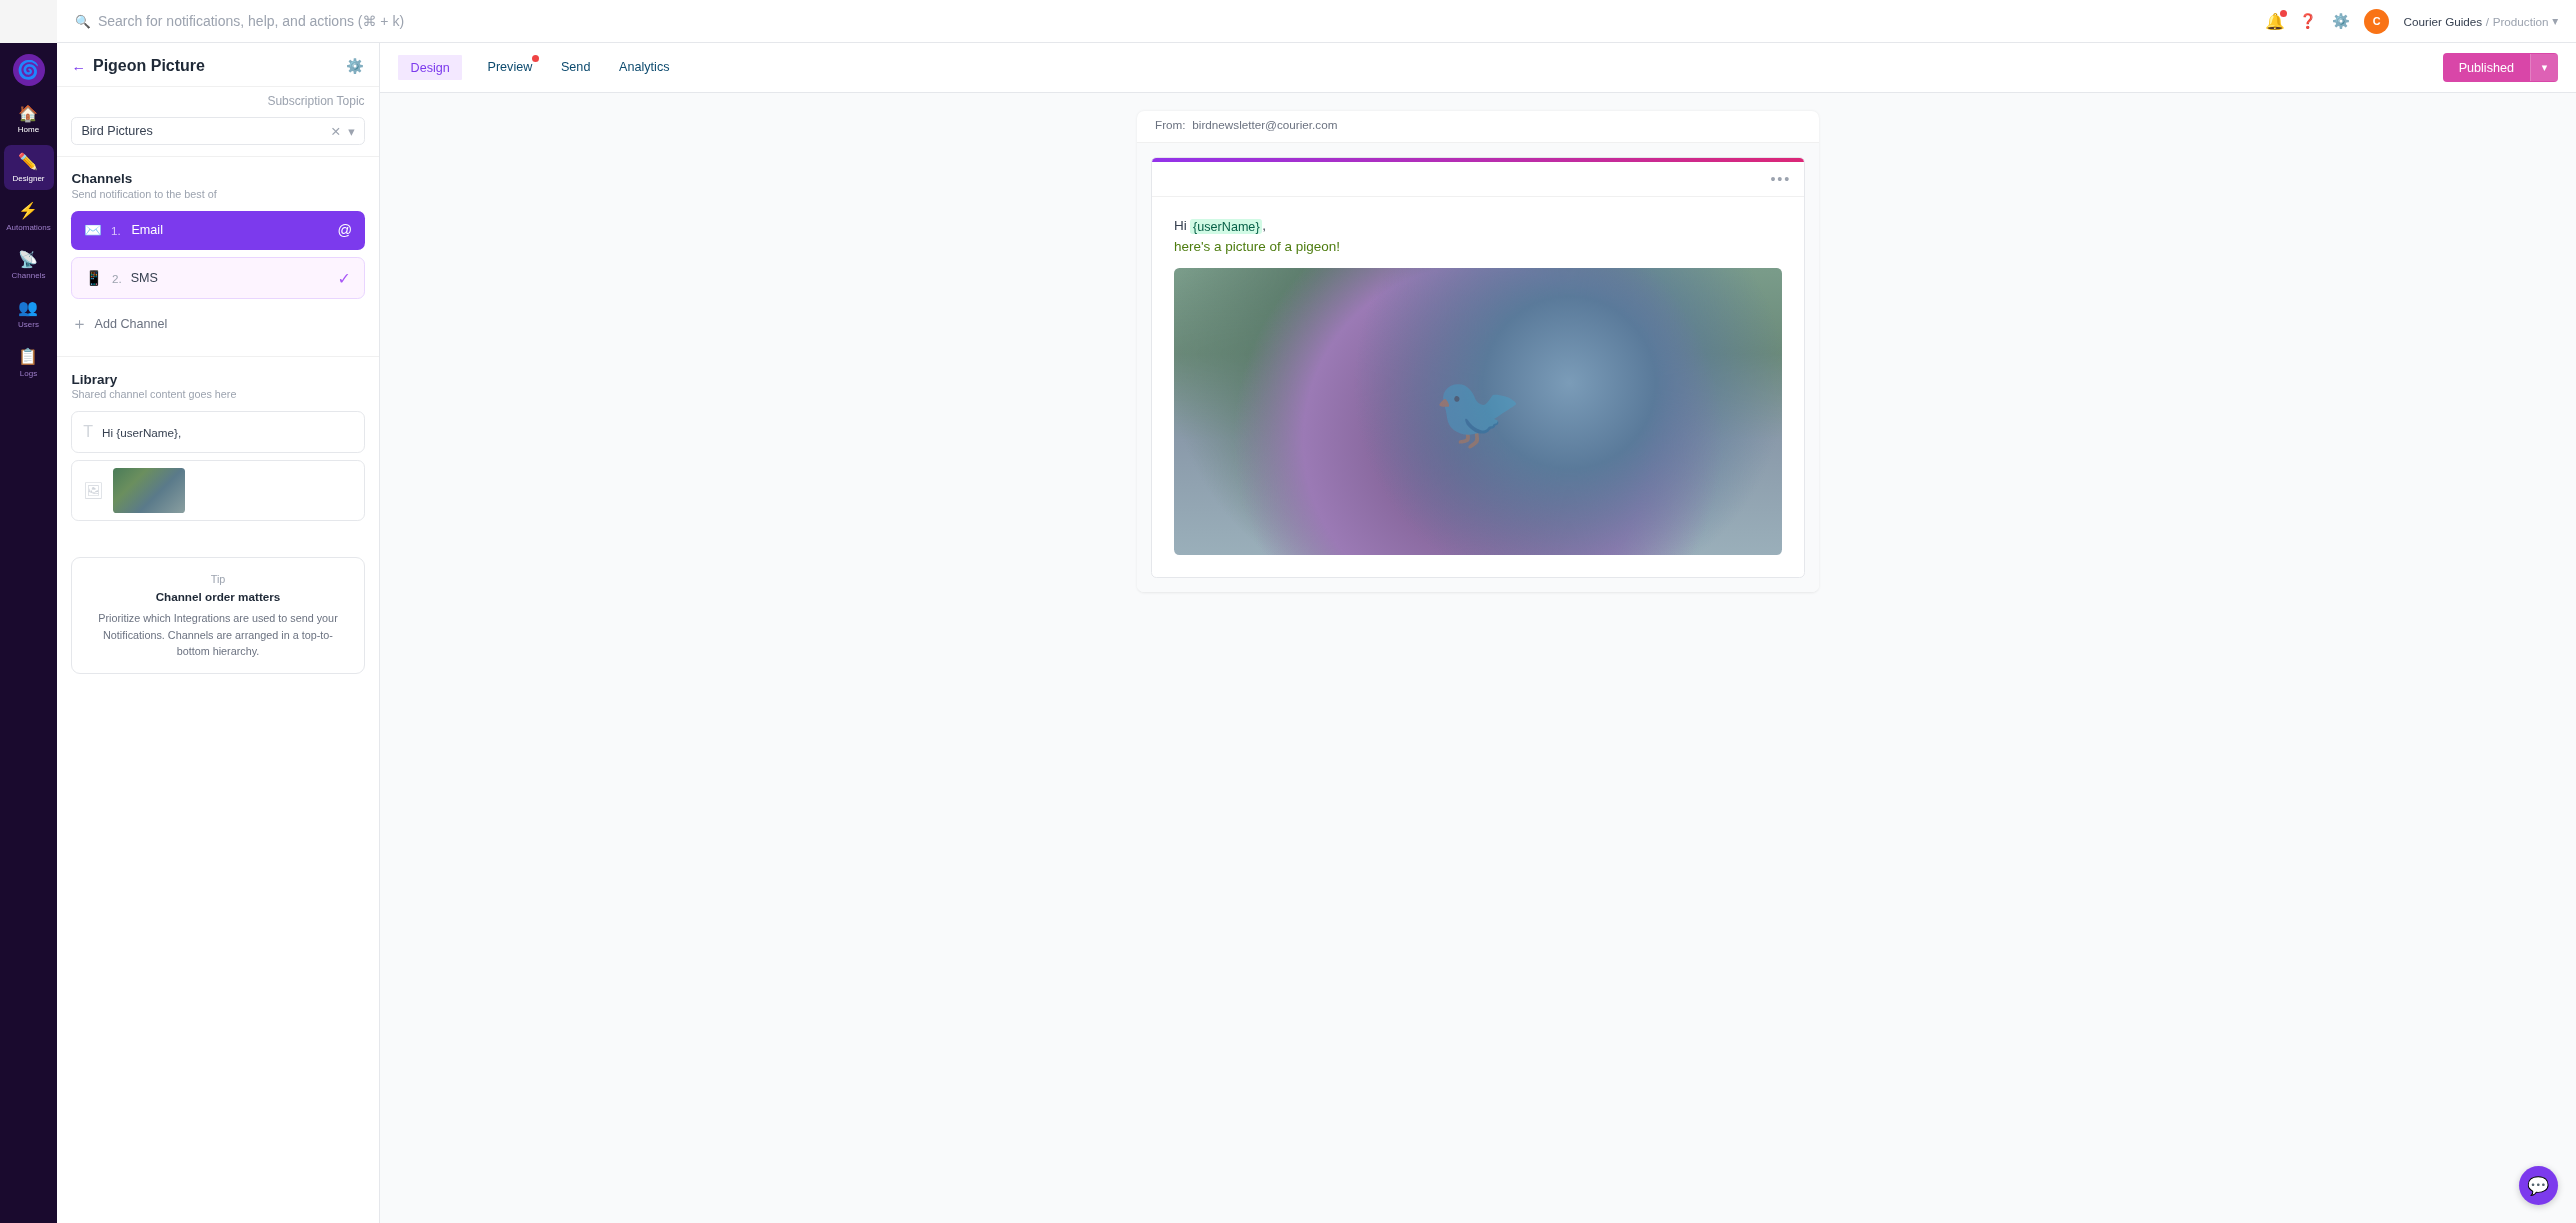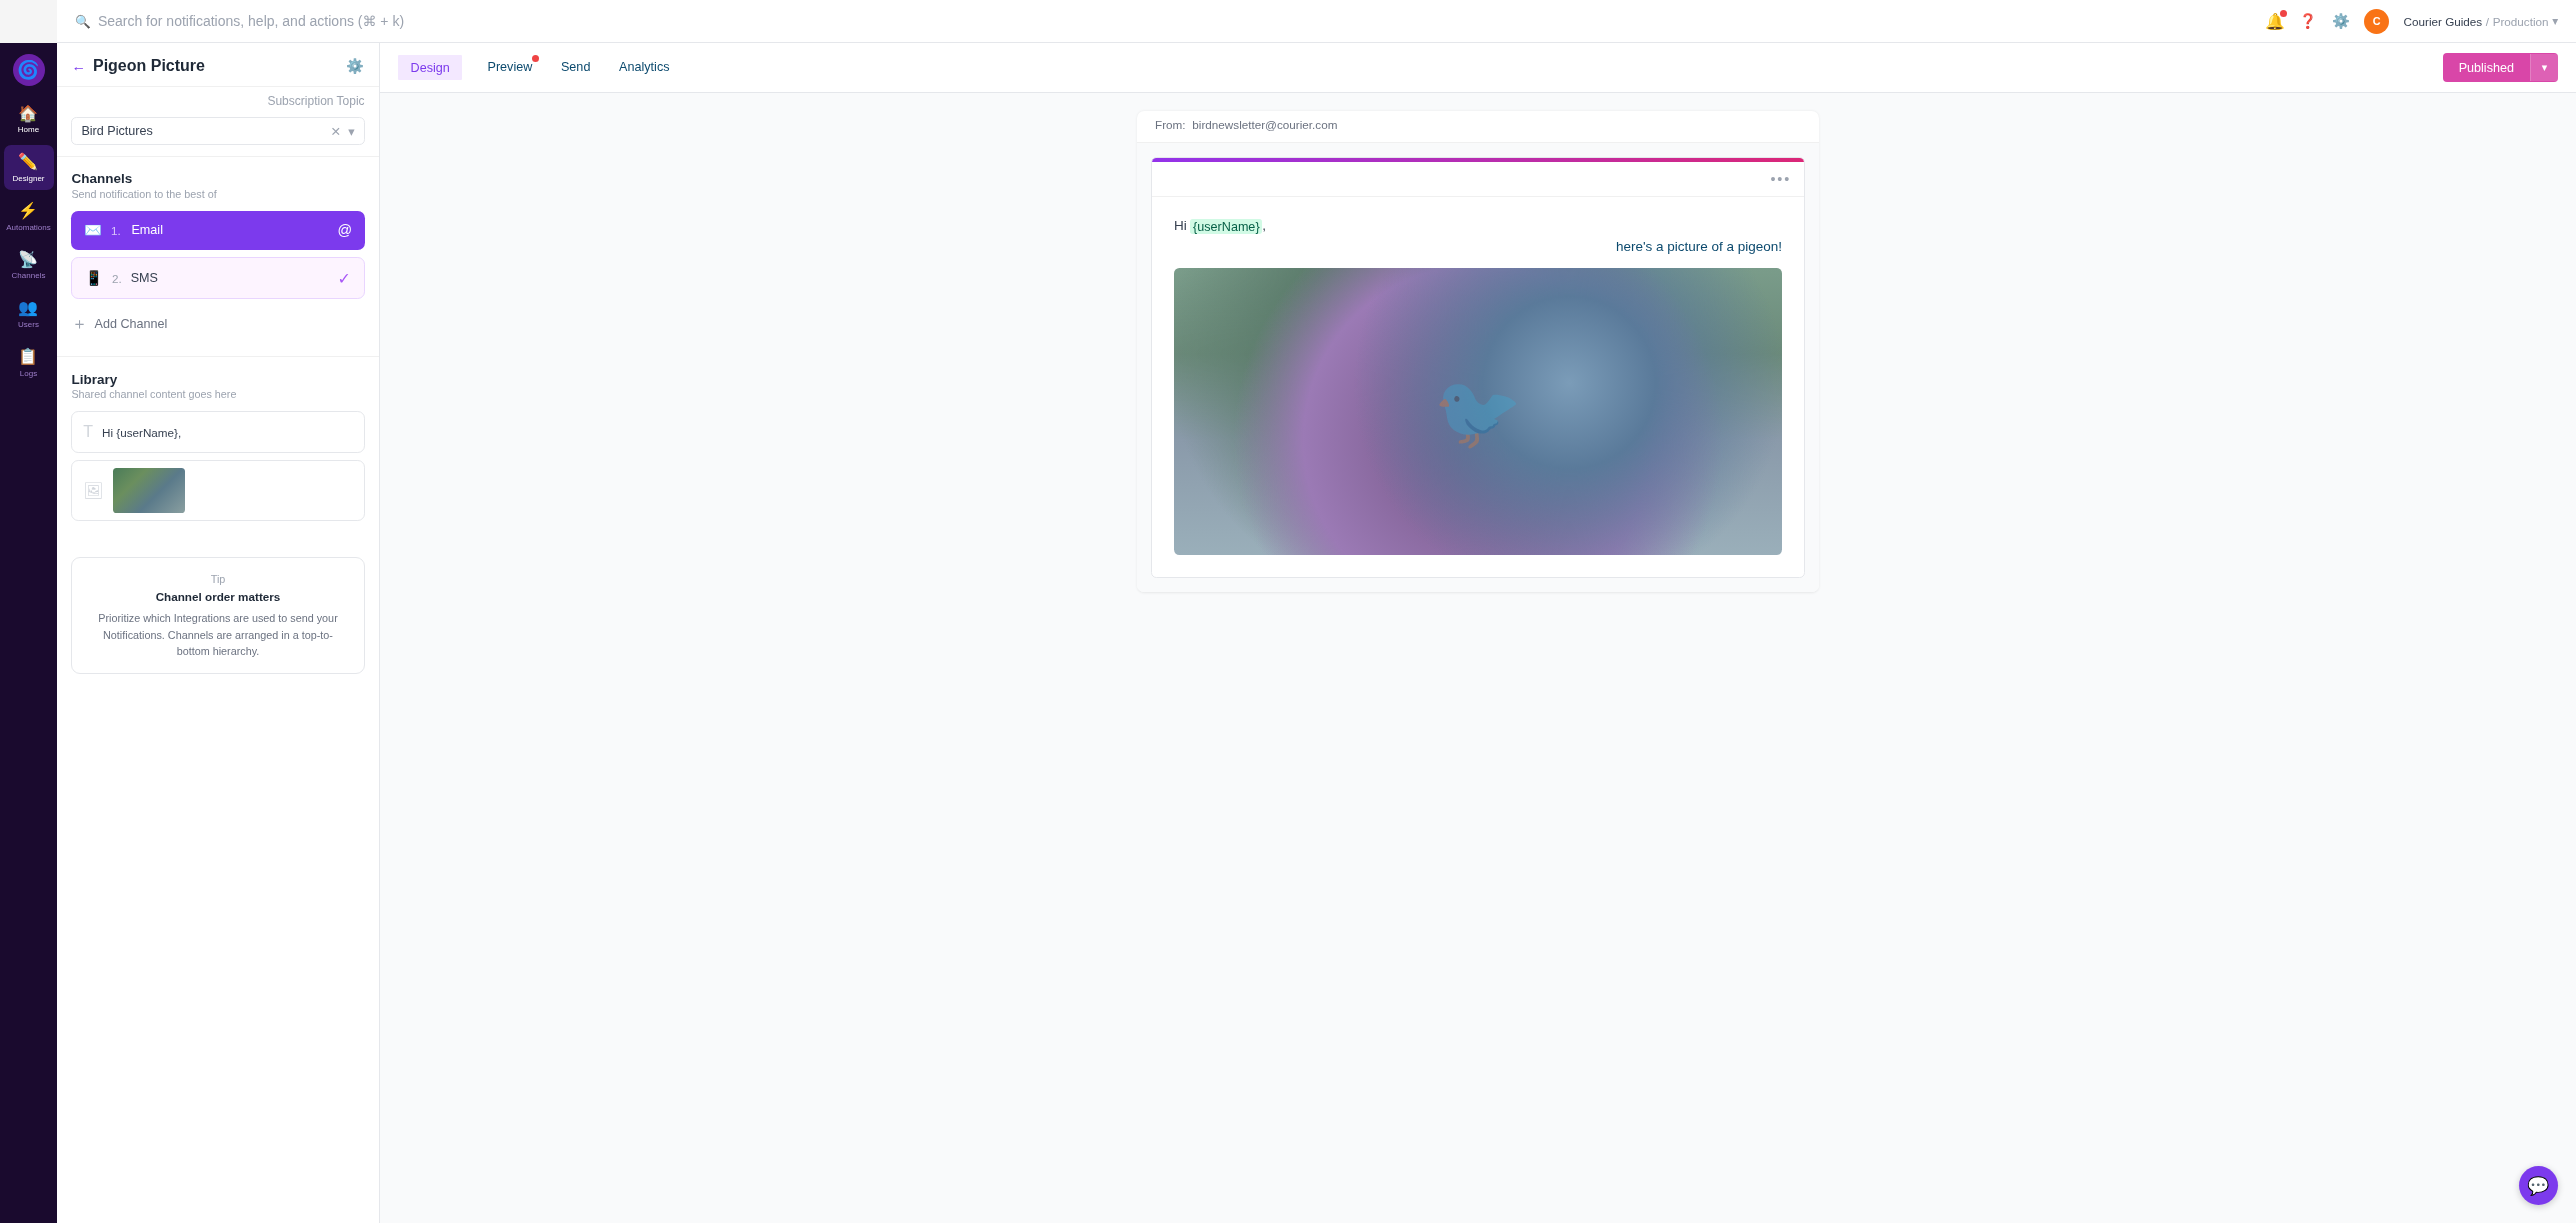--- a/index.html
+++ b/index.html
@@ -372,21 +372,21 @@
       font-size: 13.5px; color: #374151; margin-bottom: 5.4px;
     }
     .username-highlight {
       background: #d1fae5;
       color: #065f46;
       padding: 0.9px 2.7px;
       border-radius: 2.7px;
       font-size: 12.6px;
     }
     .pigeon-text {
-      font-size: 13.5px; color: #0c4a6e; margin-bottom: 14.4px; text-align: right;
+      font-size: 13.5px; color: #4d7c0f; margin-bottom: 14.4px;
     }
 
     .pigeon-img-placeholder {
       width: 100%;
       height: 287px;
       border-radius: 5.4px;
       background:
         radial-gradient(circle at 65% 40%, #7b9cb8 0%, #5a7a9a 20%, transparent 50%),
         radial-gradient(circle at 50% 60%, #6b5a8a 0%, #8a6aa0 30%, #9b7ab5 50%, transparent 70%),
         radial-gradient(circle at 40% 30%, #4a6b5a 0%, #5a7a6a 30%, transparent 60%),

